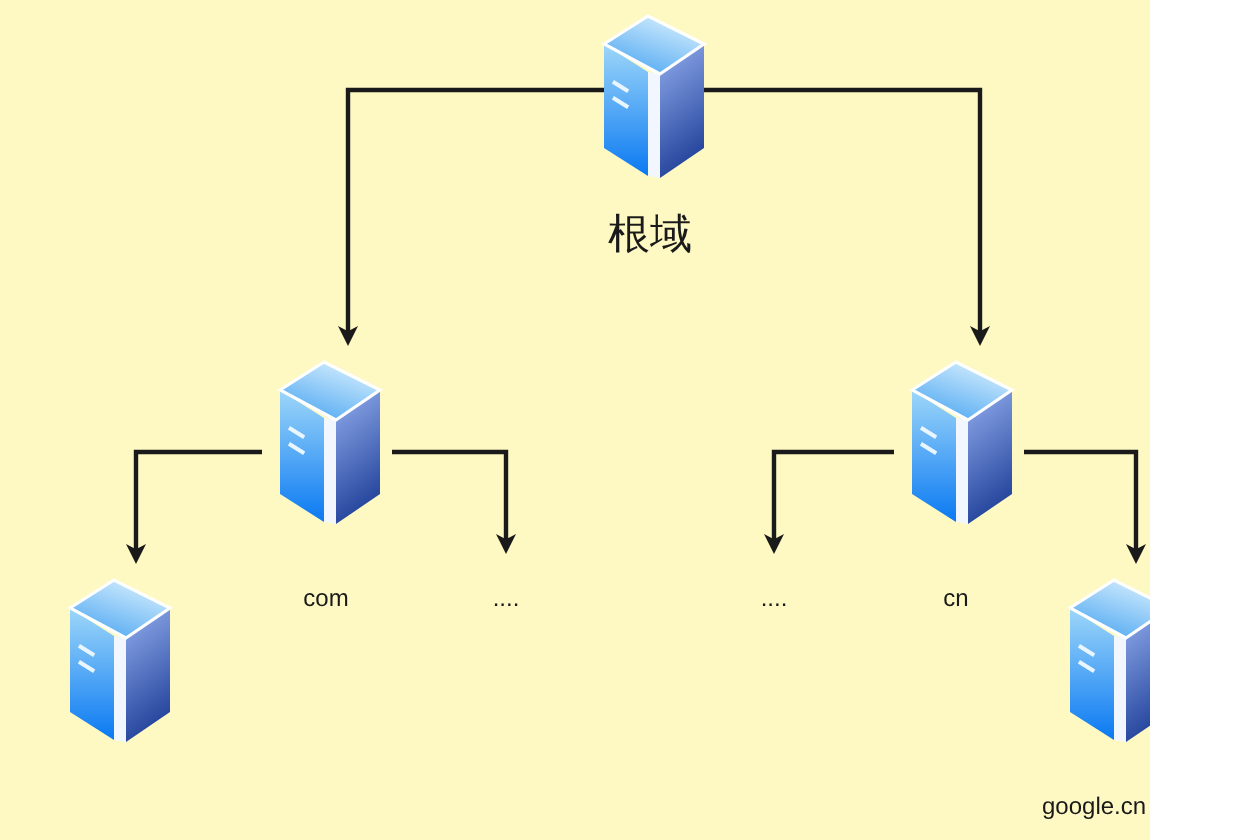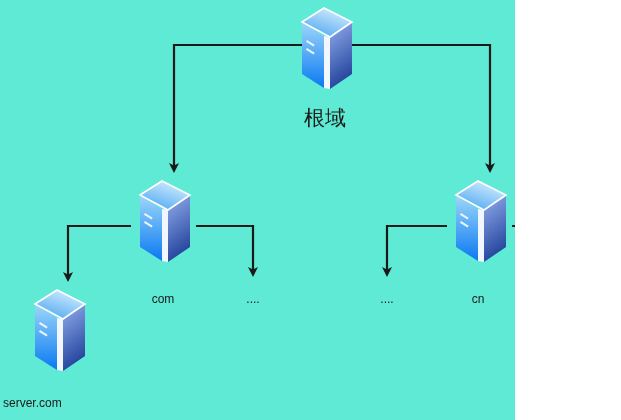--- a/index.html
+++ b/index.html
@@ -5,23 +5,23 @@
   html, body {
     margin: 0;
     padding: 0;
     background: #ffffff;
   }
   body {
     font-family: "Liberation Sans", sans-serif;
   }
   #canvas {
     position: relative;
-    width: 515px;
+    width: 575px;
     height: 420px;
-    background: #5eead4;
+    background: #fef9c3;
     overflow: hidden;
   }
   #edges {
     position: absolute;
     left: 0;
     top: 0;
     width: 621px;
     height: 420px;
   }
   .node {
@@ -192,21 +192,20 @@
         <polygon points="8,18 30,4 58,18 36,33" fill="url(#gTopS)"></polygon>
         <polygon points="8,18 30,32 30,84 8,70" fill="url(#gLeftS)"></polygon>
         <polygon points="36,33 58,18 58,70 36,85" fill="url(#gRightS)"></polygon>
         <polygon points="30,32 36,33 36,85 30,84" fill="#f2f7ff"></polygon>
         <polygon points="8,18 30,4 58,18 36,33" fill="none" stroke="#ffffff" stroke-width="1.6"></polygon>
         <rect x="13" y="36" width="9" height="2" fill="#eaf6ff" transform="rotate(32 13 36)"></rect>
         <rect x="13" y="44" width="9" height="2" fill="#eaf6ff" transform="rotate(32 13 44)"></rect>
       </g>
     </svg>
   </div>
-  <div class="label" style="left:3px; top:392px;">server.com</div>
 
   <div class="node" style="left:527px; top:286px;">
     <svg viewBox="0 0 62 92" xmlns="http://www.w3.org/2000/svg">
       <defs>
         <linearGradient id="gTopG" x1="0" y1="1" x2="0.6" y2="0">
           <stop offset="0" stop-color="#3f9ff0"></stop>
           <stop offset="1" stop-color="#cdeafd"></stop>
         </linearGradient>
         <linearGradient id="gLeftG" x1="0" y1="0" x2="0" y2="1">
           <stop offset="0" stop-color="#9ed7f9"></stop>
@@ -221,14 +220,15 @@
         <polygon points="8,18 30,4 58,18 36,33" fill="url(#gTopG)"></polygon>
         <polygon points="8,18 30,32 30,84 8,70" fill="url(#gLeftG)"></polygon>
         <polygon points="36,33 58,18 58,70 36,85" fill="url(#gRightG)"></polygon>
         <polygon points="30,32 36,33 36,85 30,84" fill="#f2f7ff"></polygon>
         <polygon points="8,18 30,4 58,18 36,33" fill="none" stroke="#ffffff" stroke-width="1.6"></polygon>
         <rect x="13" y="36" width="9" height="2" fill="#eaf6ff" transform="rotate(32 13 36)"></rect>
         <rect x="13" y="44" width="9" height="2" fill="#eaf6ff" transform="rotate(32 13 44)"></rect>
       </g>
     </svg>
   </div>
+  <div class="label" style="left:521px; top:392px;">google.cn</div>
 
 </div>
 
 </body></html>

